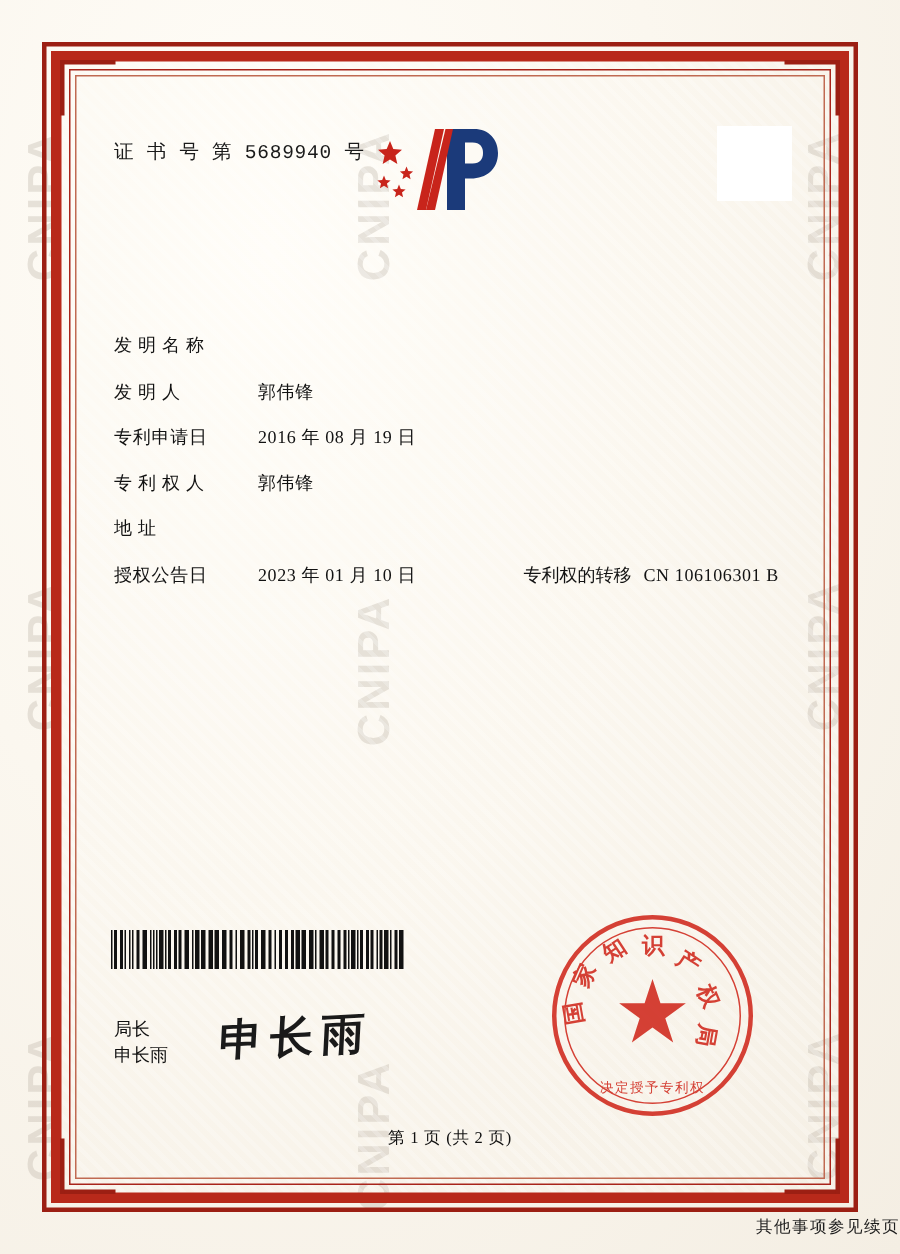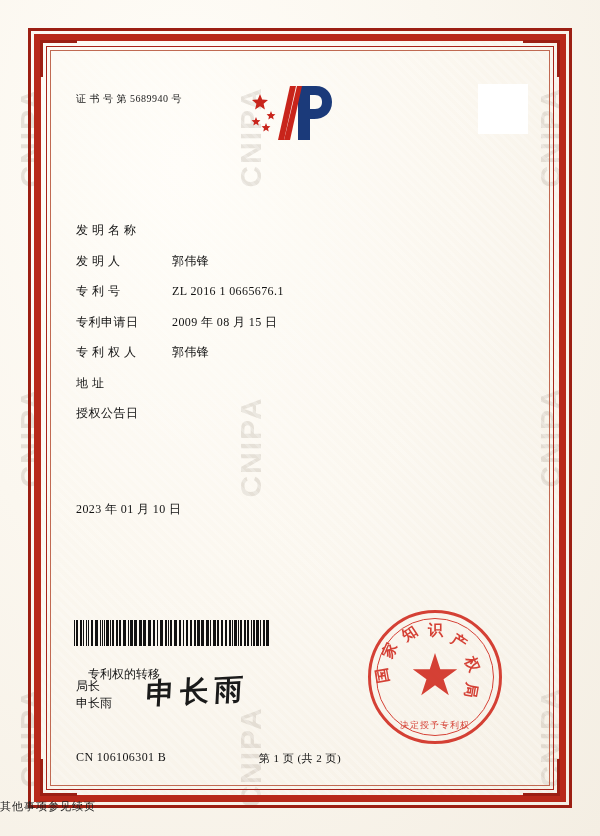--- a/index.html
+++ b/index.html
@@ -95,23 +95,24 @@
     left: 62px;
     top: 62px;
     right: 62px;
     bottom: 62px;
   }
 
   .cert-no {
     position: absolute;
     left: 14px;
     top: 30px;
-    font-size: 10px;
+    font-size: 13px;
     color: #1a1a1a;
     letter-spacing: 0.5px;
+    font-family: Liberation Mono, monospace;
   }
 
   
   .qr {
     position: absolute;
     right: 10px;
     top: 22px;
     width: 46px;
     height: 46px;
     background: #fff;
@@ -285,22 +286,22 @@
     text-align: center;
     font-size: 11px;
     color: #111;
     letter-spacing: 0.5px;
   }
 
   .footer-note {
     position: absolute;
     left: 0;
     right: 0;
-    bottom: 22px;
-    text-align: left;
+    bottom: 11px;
+    text-align: right;
     font-size: 11px;
     color: #1d1d1d;
     letter-spacing: 1px;
     margin-top: 40px;
   }
 </style>
 </head>
 <body>
 
 <div class="page">
@@ -350,35 +351,31 @@
 
     <div class="fields">
       <div class="field">
         <div class="lbl">发 明 名 称</div>
       </div>
       <div class="field">
         <div class="lbl">发 明 人</div>
         <div class="val">郭伟锋</div>
       </div>
       <div class="field">
-        <div class="lbl">专 利 号</div>
-        <div class="val">ZL 2016 1 0665676.1</div>
-      </div>
-      <div class="field">
         <div class="lbl">专利申请日</div>
-        <div class="val">2009 年 08 月 15 日</div>
+        <div class="val">2016 年 08 月 19 日</div>
       </div>
       <div class="field">
         <div class="lbl">专 利 权 人</div>
         <div class="val">郭伟锋</div>
       </div>
       <div class="field">
         <div class="lbl">地 址</div>
       </div>
-      <div class="field" style="margin-top:6px;flex-direction:column;">
+      <div class="field" style="margin-top:6px;">
         <div class="lbl">授权公告日</div>
         <div class="val" style="flex:0 0 165px;">2023 年 01 月 10 日</div>
         <div class="val2-lbl">专利权的转移</div>
         <div class="val">CN 106106301 B</div>
       </div>
     </div>
 
 
     <div class="barcode" id="barcode">
         <span style="width: 1px; margin-right: 1px;"></span>

